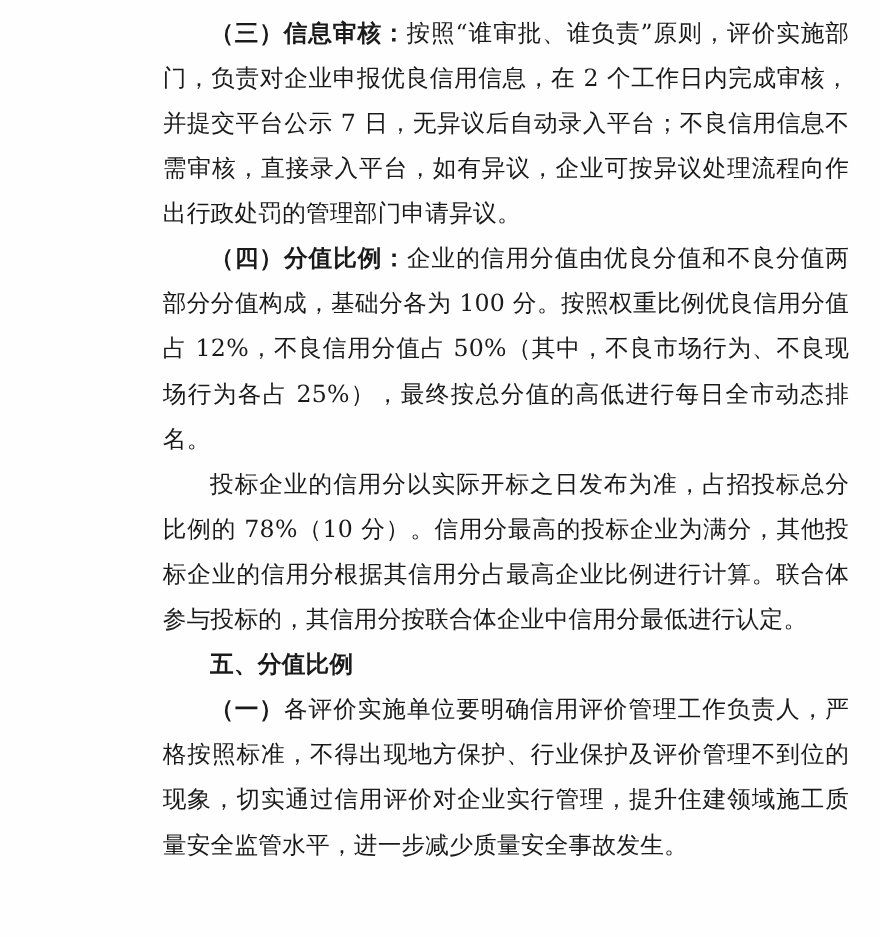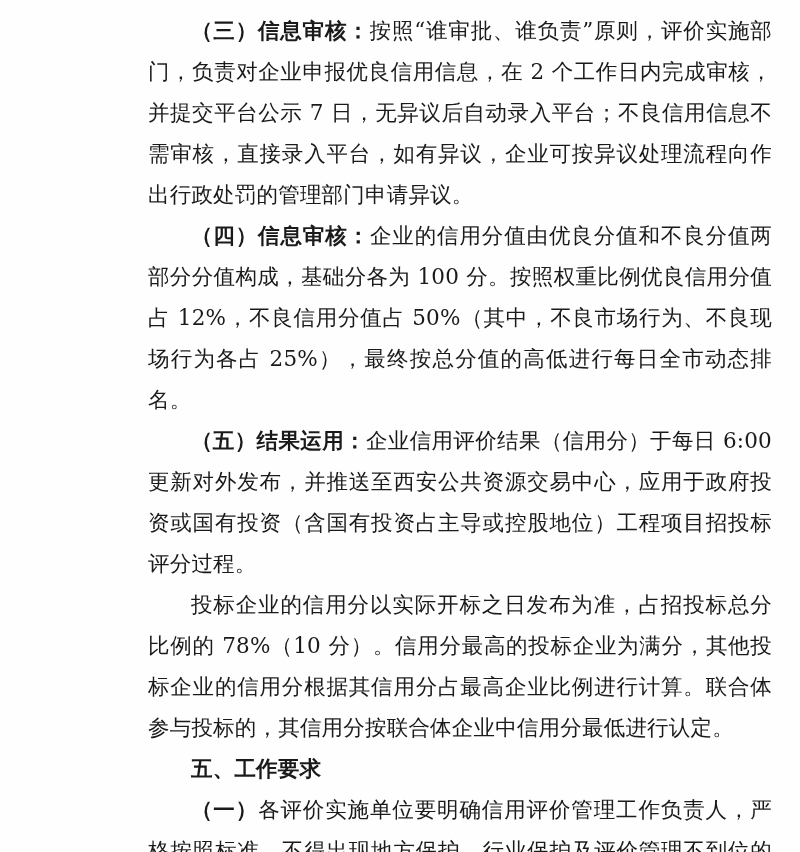--- a/index.html
+++ b/index.html
@@ -48,24 +48,23 @@
   }
 </style>
 </head>
 <body>
 
 <div class="page">
   <div class="doc-body">
 
     <p class="para"><span class="lead-bold">（三）信息审核：</span><span>按照“谁审批、谁负责”原则，评价实施部门，负责对企业申报优良信用信息，在 2 个工作日内完成审核，并提交平台公示 7 日，无异议后自动录入平台；不良信用信息不需审核，直接录入平台，如有异议，企业可按异议处理流程向作出行政处罚的管理部门申请异议。</span></p>
 
-    <p class="para"><span class="lead-bold">（四）信息审核：</span><span>企业的信用分值由优良分值和不良分值两部分分值构成，基础分各为 100 分。按照权重比例优良信用分值占 12%，不良信用分值占 50%（其中，不良市场行为、不良现场行为各占 25%），最终按总分值的高低进行每日全市动态排名。</span></p>
+    <p class="para"><span class="lead-bold">（四）分值比例：</span><span>企业的信用分值由优良分值和不良分值两部分分值构成，基础分各为 100 分。按照权重比例优良信用分值占 12%，不良信用分值占 50%（其中，不良市场行为、不良现场行为各占 25%），最终按总分值的高低进行每日全市动态排名。</span></p>
 
-    <p class="para"><span class="lead-bold">（五）结果运用：</span><span>企业信用评价结果（信用分）于每日 6:00 更新对外发布，并推送至西安公共资源交易中心，应用于政府投资或国有投资（含国有投资占主导或控股地位）工程项目招投标评分过程。</span></p>
 
     <p class="para"><span>投标企业的信用分以实际开标之日发布为准，占招投标总分比例的 78%（10 分）。信用分最高的投标企业为满分，其他投标企业的信用分根据其信用分占最高企业比例进行计算。联合体参与投标的，其信用分按联合体企业中信用分最低进行认定。</span></p>
 
-    <h2 class="heading">五、工作要求</h2>
+    <h2 class="heading">五、分值比例</h2>
 
     <p class="para"><span class="lead-bold">（一）</span><span>各评价实施单位要明确信用评价管理工作负责人，严格按照标准，不得出现地方保护、行业保护及评价管理不到位的现象，切实通过信用评价对企业实行管理，提升住建领域施工质量安全监管水平，进一步减少质量安全事故发生。</span></p>
 
   </div>
 </div>
 
 </body></html>

